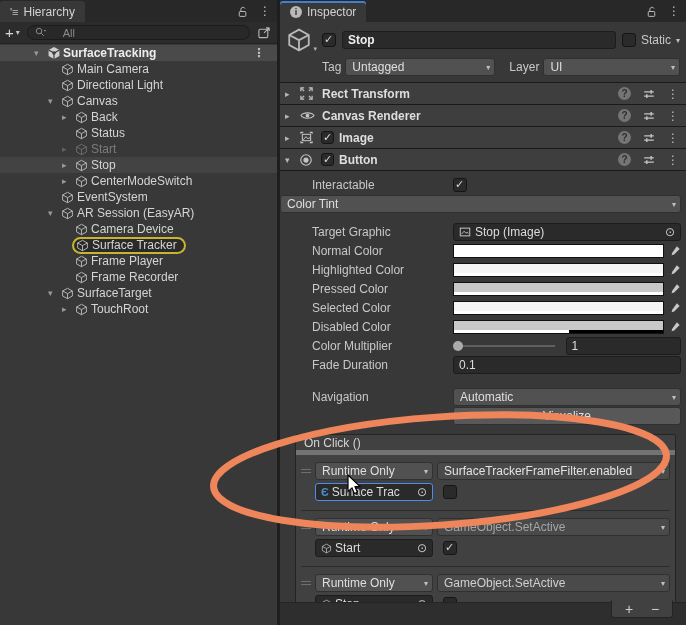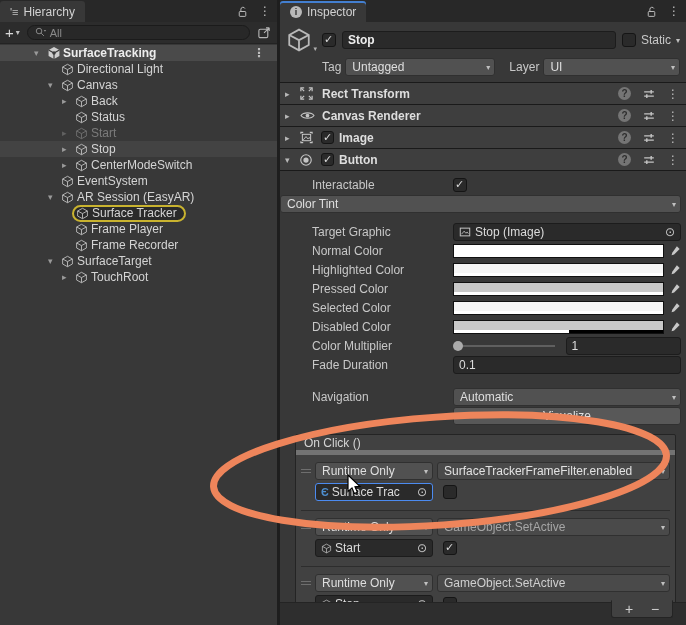--- a/index.html
+++ b/index.html
@@ -38,21 +38,21 @@
   .tabbar .right-ic { position:absolute; right:6px; top:4px; display:flex; gap:10px; align-items:center; }
   .hier-glyph { color:#C0C0C0; font-size:11px; }
   .info-circle { width:12px; height:12px; border-radius:50%; background:#B9B9B9; color:#2A2A2A;
          font-weight:bold; font-size:9px; display:flex; align-items:center; justify-content:center; }
 
   .h-toolbar { height:22px; background:#2C2C2C; border-bottom:1px solid #232323;
          display:flex; align-items:center; padding:0 5px; }
   .plus-btn { display:flex; align-items:center; color:#D8D8D8; gap:2px; }
   .plus-btn .p { font-size:15px; line-height:1; }
   .searchbox { flex:1; margin:0 7px; height:15px; background:#282828; border:1px solid #1B1B1B;
-         border-radius:8px; display:flex; align-items:center; padding:0 6px; color:#8A8A8A; font-size:11px; gap:3px;}
+         border-radius:8px; display:flex; align-items:center; padding:0 6px; color:#8A8A8A; font-size:11px; gap:16px;}
   .exp-ic { color:#B5B5B5; }
 
   .tree { padding-top:1px; }
   .trow { height:16px; display:flex; align-items:center; padding-left:calc(34px + var(--d)*14px);
           color:#D4D4D4; white-space:nowrap; }
   .trow .arrow { width:13px; flex:none; color:#9A9A9A; font-size:9px; }
   .trow .ticon { width:16px; flex:none; color:#BFBFBF; display:flex; align-items:center; }
   .trow.scene { background:#4A4A4A; color:#EDEDED; font-weight:bold; }
   .trow.sel   { background:#434343; }
   .trow.dim .ticon, .trow.dim .tlabel, .trow.dim .arrow { opacity:.42; }
@@ -232,20 +232,29 @@
         <span class="tlabel">SurfaceTracking</span>
         <span class="kebab" style="margin-left:auto;margin-right:12px">⋮</span>
       </div>
       <div class="trow" style="--d:1">
         <span class="arrow"></span>
         <span class="ticon">
             <svg class="ic" width="13" height="13">
               <use href="#i-cube"></use>
             </svg>
           </span>
+        <span class="tlabel">Main Camera</span>
+      </div>
+      <div class="trow" style="--d:1">
+        <span class="arrow"></span>
+        <span class="ticon">
+            <svg class="ic" width="13" height="13">
+              <use href="#i-cube"></use>
+            </svg>
+          </span>
         <span class="tlabel">Directional Light</span>
       </div>
       <div class="trow" style="--d:1">
         <span class="arrow">▾</span>
         <span class="ticon">
             <svg class="ic" width="13" height="13">
               <use href="#i-cube"></use>
             </svg>
           </span>
         <span class="tlabel">Canvas</span>
@@ -305,20 +314,29 @@
         <span class="tlabel">EventSystem</span>
       </div>
       <div class="trow" style="--d:1">
         <span class="arrow">▾</span>
         <span class="ticon">
             <svg class="ic" width="13" height="13">
               <use href="#i-cube"></use>
             </svg>
           </span>
         <span class="tlabel">AR Session (EasyAR)</span>
+      </div>
+      <div class="trow" style="--d:2">
+        <span class="arrow"></span>
+        <span class="ticon">
+            <svg class="ic" width="13" height="13">
+              <use href="#i-cube"></use>
+            </svg>
+          </span>
+        <span class="tlabel">Camera Device</span>
       </div>
       <div class="trow" style="--d:2">
         <span class="arrow"></span>
         <span class="ping">
           <span class="ticon">
               <svg class="ic" width="13" height="13">
                 <use href="#i-cube"></use>
               </svg>
             </span>
           <span class="tlabel">Surface Tracker</span>

